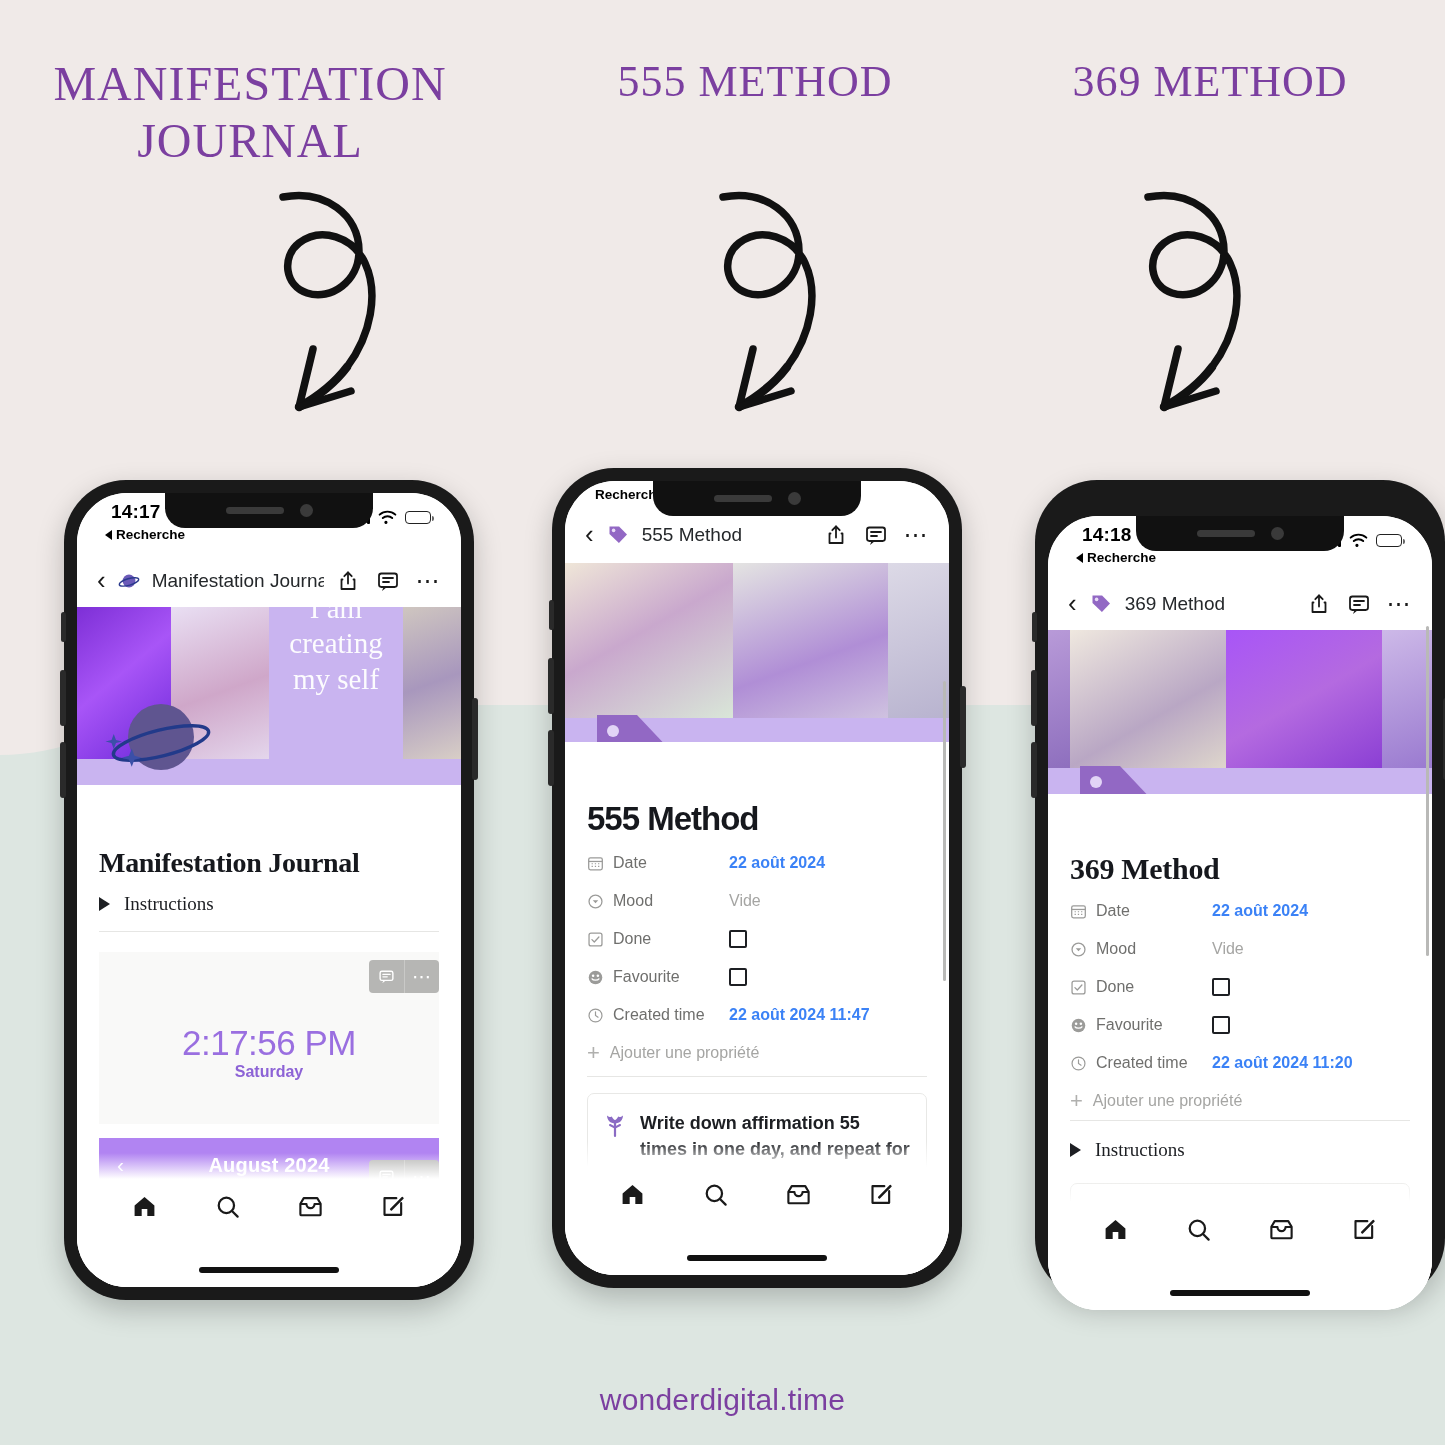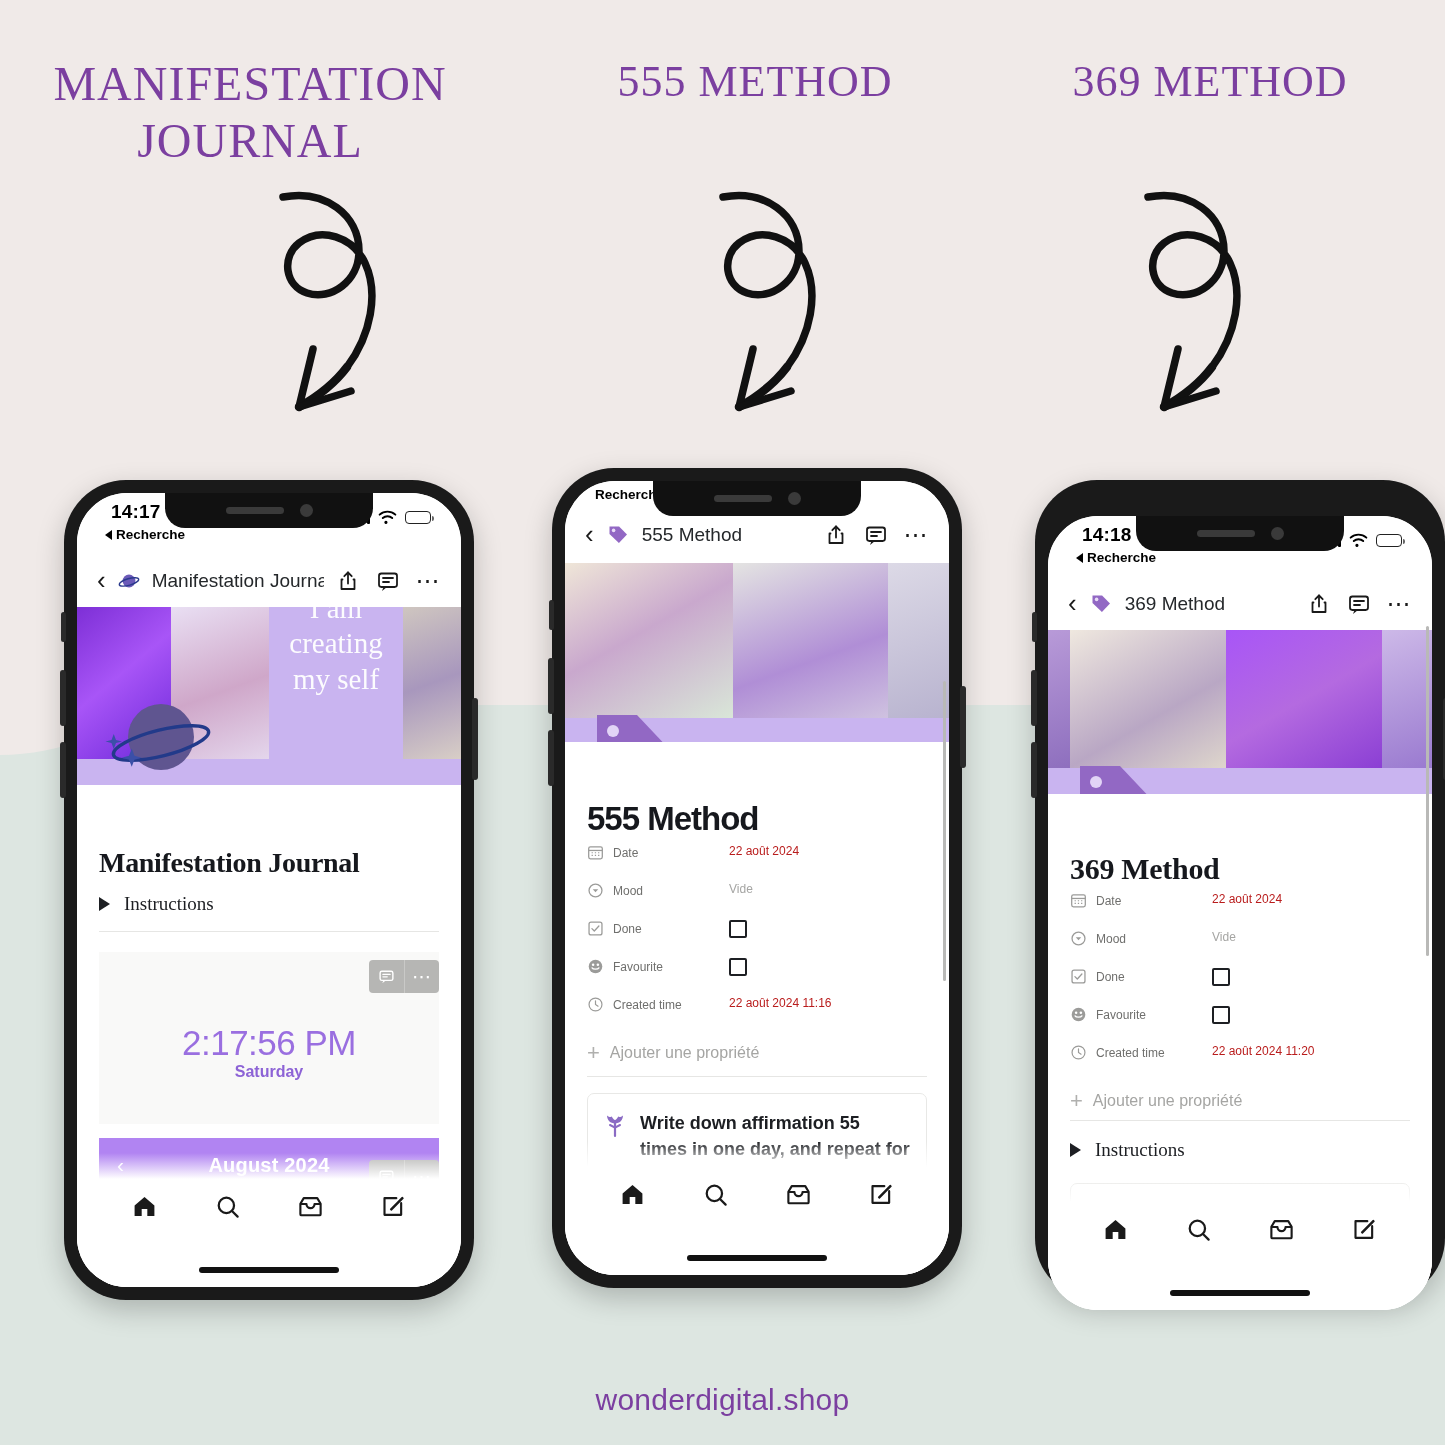--- a/index.html
+++ b/index.html
@@ -202,29 +202,29 @@
     width: 0; height: 0;
     border-top: 7px solid transparent;
     border-bottom: 7px solid transparent;
     border-left: 11px solid #1d1f23;
   }
   .divider { height: 1px; background: #e6e6e4; }
 
   
   .props { margin-top: 6px; }
   .prop-row {
-    display: flex; align-items: flex-start;
+    display: flex; align-items: center;
     height: 38px;
-    font-size: 12px;
+    font-size: 16px;
   }
   .prop-label {
     display: flex; align-items: center; gap: 9px;
     color: #6f6f6d; width: 142px; flex: none;
   }
-  .prop-val { color: #b91c1c; font-weight: 400; }
+  .prop-val { color: #3b82f6; font-weight: 700; }
   .prop-val.empty { color: #a5a5a3; font-weight: 400; }
   .cbox { width: 18px; height: 18px; border: 2px solid #1d1f23; border-radius: 2px; }
   .add-prop {
     display: flex; align-items: center; gap: 10px;
     color: #a5a5a3; font-size: 16px; height: 38px;
   }
   .plus { font-size: 22px; font-weight: 300; line-height: 1; color: #b0b0ae; }
 
   
   .callout {
@@ -617,21 +617,21 @@
         </div>
 
         <div class="prop-row">
           <span class="prop-label">
             <svg width="17" height="17" viewBox="0 0 20 20">
               <circle cx="10" cy="10" r="7.6" fill="none" stroke="#9b9b99" stroke-width="1.4"></circle>
               <path d="M10 5.6V10l3 2" stroke="#9b9b99" stroke-width="1.4" fill="none" stroke-linecap="round"></path>
             </svg>
             <span>Created time</span>
           </span>
-          <span class="prop-val">22 août 2024 11:16</span>
+          <span class="prop-val">22 août 2024 11:47</span>
         </div>
 
         <div class="add-prop">
           <span class="plus">+</span>
           <span>Ajouter une propriété</span>
         </div>
       </div>
 
       <div class="divider" style="margin-top:4px"></div>
 
@@ -840,13 +840,13 @@
       </svg>
       <svg class="ico" style="width:27px;height:27px" viewBox="0 0 24 24">
         <path d="M4 4.6h10.5M4 4.6v14.8h14.8V9" stroke="#1a1a1a" stroke-width="1.9" fill="none" stroke-linecap="round" stroke-linejoin="round"></path>
         <path d="M9.5 14.4 19.8 4.1l.6.6L10.1 15z" fill="#1a1a1a" stroke="#1a1a1a" stroke-width="1.4" stroke-linejoin="round"></path>
       </svg>
       <div class="home-indicator"></div>
     </div>
   </div>
 </div>
 
-<div class="footer">wonderdigital.shop</div>
+<div class="footer">wonderdigital.time</div>
 
 </body></html>

